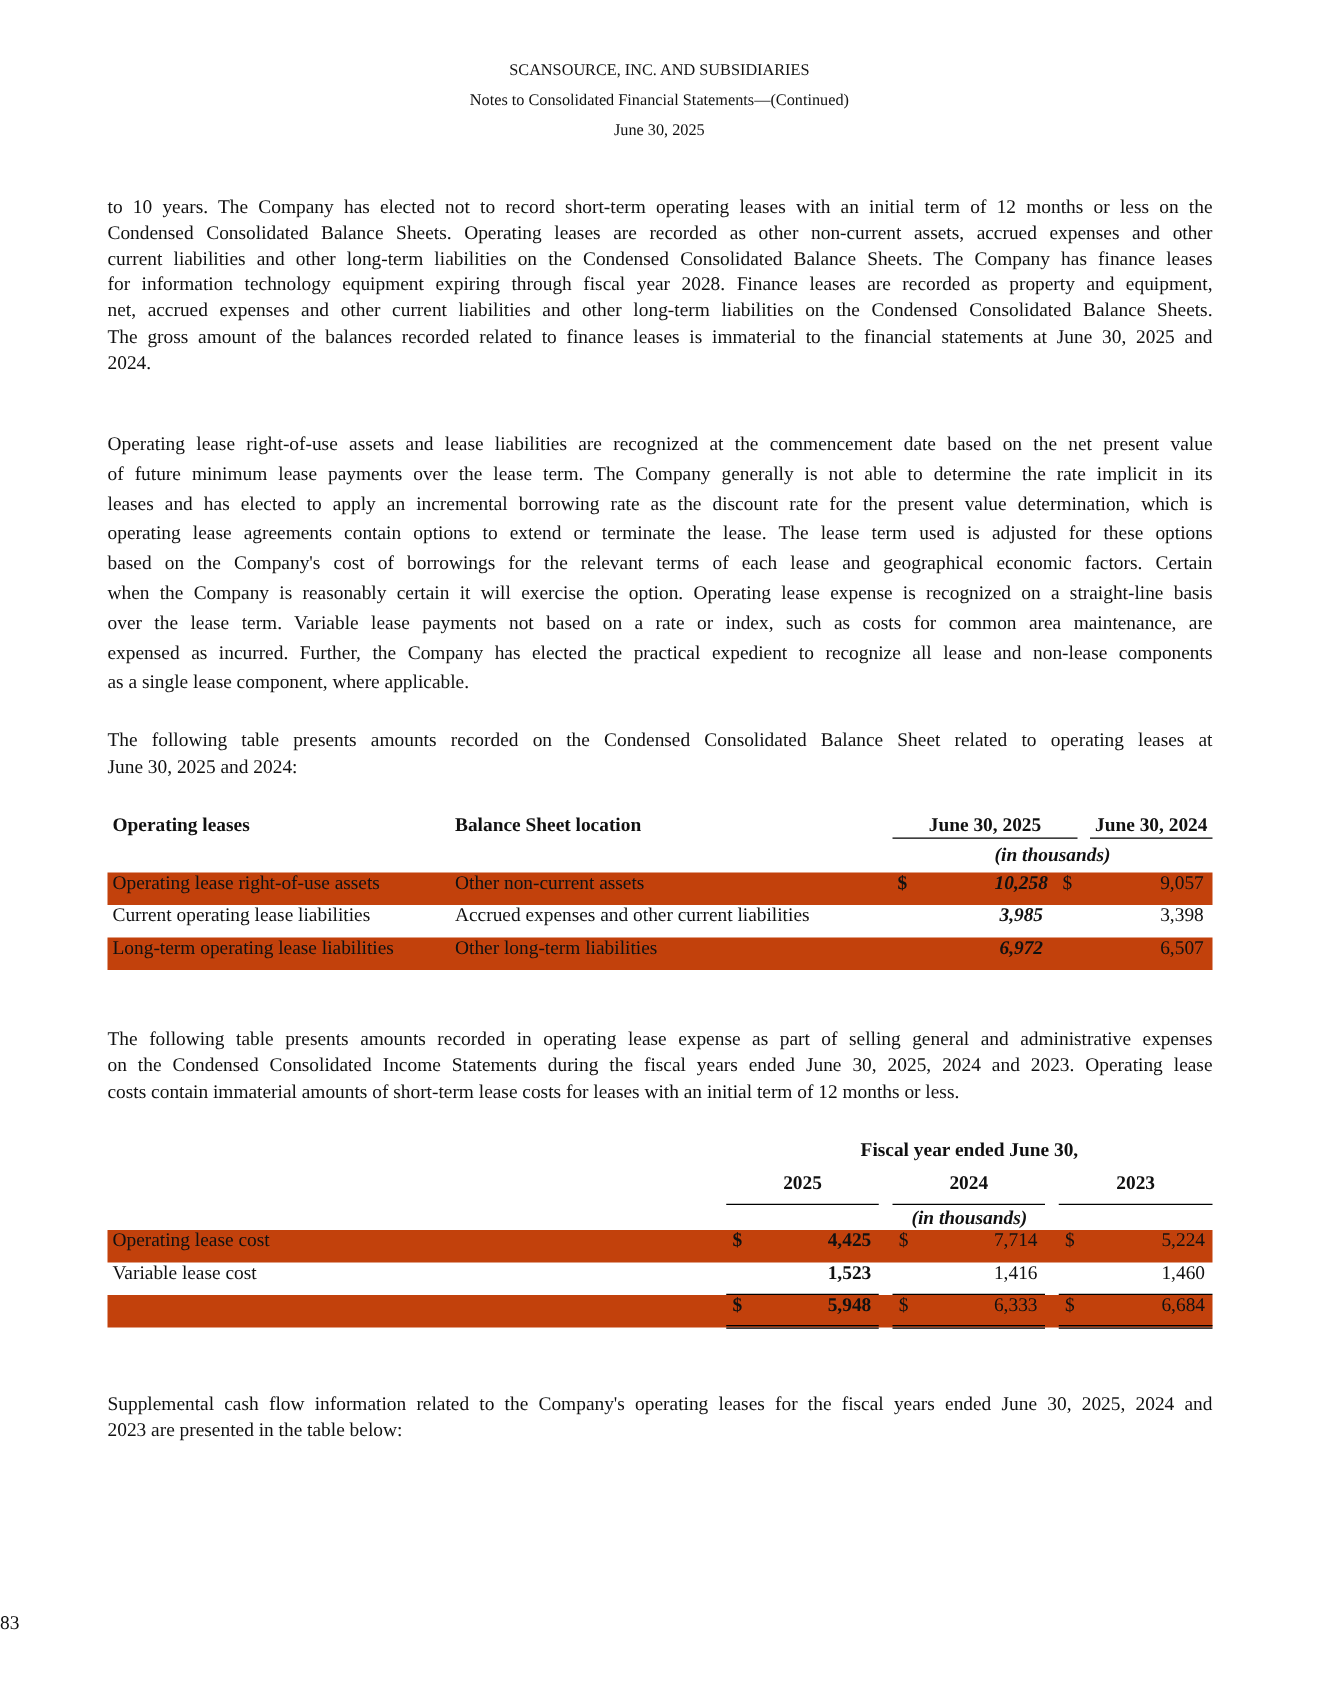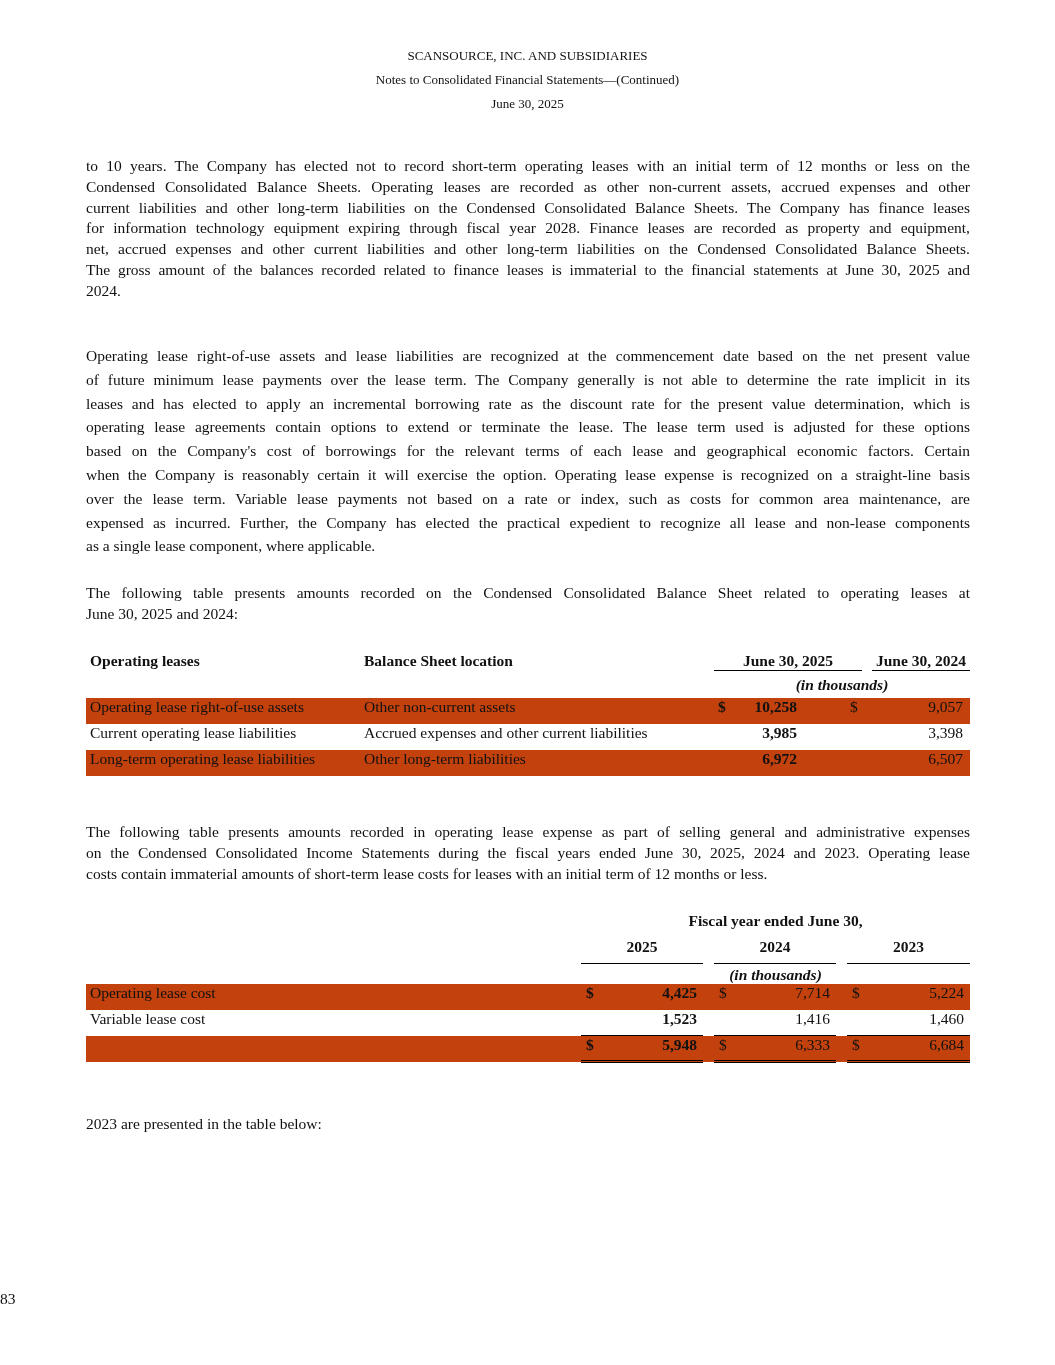--- a/index.html
+++ b/index.html
@@ -27,21 +27,21 @@
     .shade { background: #c2410c; }
     .cell { position: absolute; top: 0; white-space: nowrap; }
     .bold { font-weight: bold; }
     .ital { font-style: italic; font-weight: bold; }
     .uline { border-bottom: 1.5px solid #000; }
     .t1 .c-name { left: 4px; }
     .t1 .c-loc { left: 278px; }
     .t1 .c-h25 { left: 628px; width: 148px; text-align: center; }
     .t1 .c-h24 { left: 786px; width: 98px; text-align: center; }
     .t1 .c-d1 { left: 632px; }
-    .t1 .c-v1 { left: 617px; width: 94px; text-align: right; }
+    .t1 .c-v1 { left: 684px; width: 94px; text-align: center; font-style: italic; }
     .t1 .c-d2 { left: 764px; }
     .t1 .c-v2 { left: 782px; width: 95px; text-align: right; }
 
     
     .t2 { position: absolute; left: 86px; top: 912px; width: 884px; }
     .t2 .row { position: relative; height: 26px; }
     .t2 .c-name { left: 4px; }
     .t2 .col { position: absolute; top: 0; height: 26px; }
     .t2 .colA { left: 495px; width: 122px; }
     .t2 .colB { left: 628px; width: 122px; }
@@ -188,16 +188,17 @@
         <span class="val">6,333</span>
       </div>
     <div class="col colC dbl" style="height:24px;">
         <span class="dollar">$</span>
         <span class="val">6,684</span>
       </div>
   </div>
 </div>
 
 <p class="para p5">
+  <span class="line">Supplemental cash flow information related to the Company's operating leases for the fiscal years ended June 30, 2025, 2024 and</span>
   <span class="line last">2023 are presented in the table below:</span>
 </p>
 
 <div class="pageno">83</div>
 
 </body></html>

